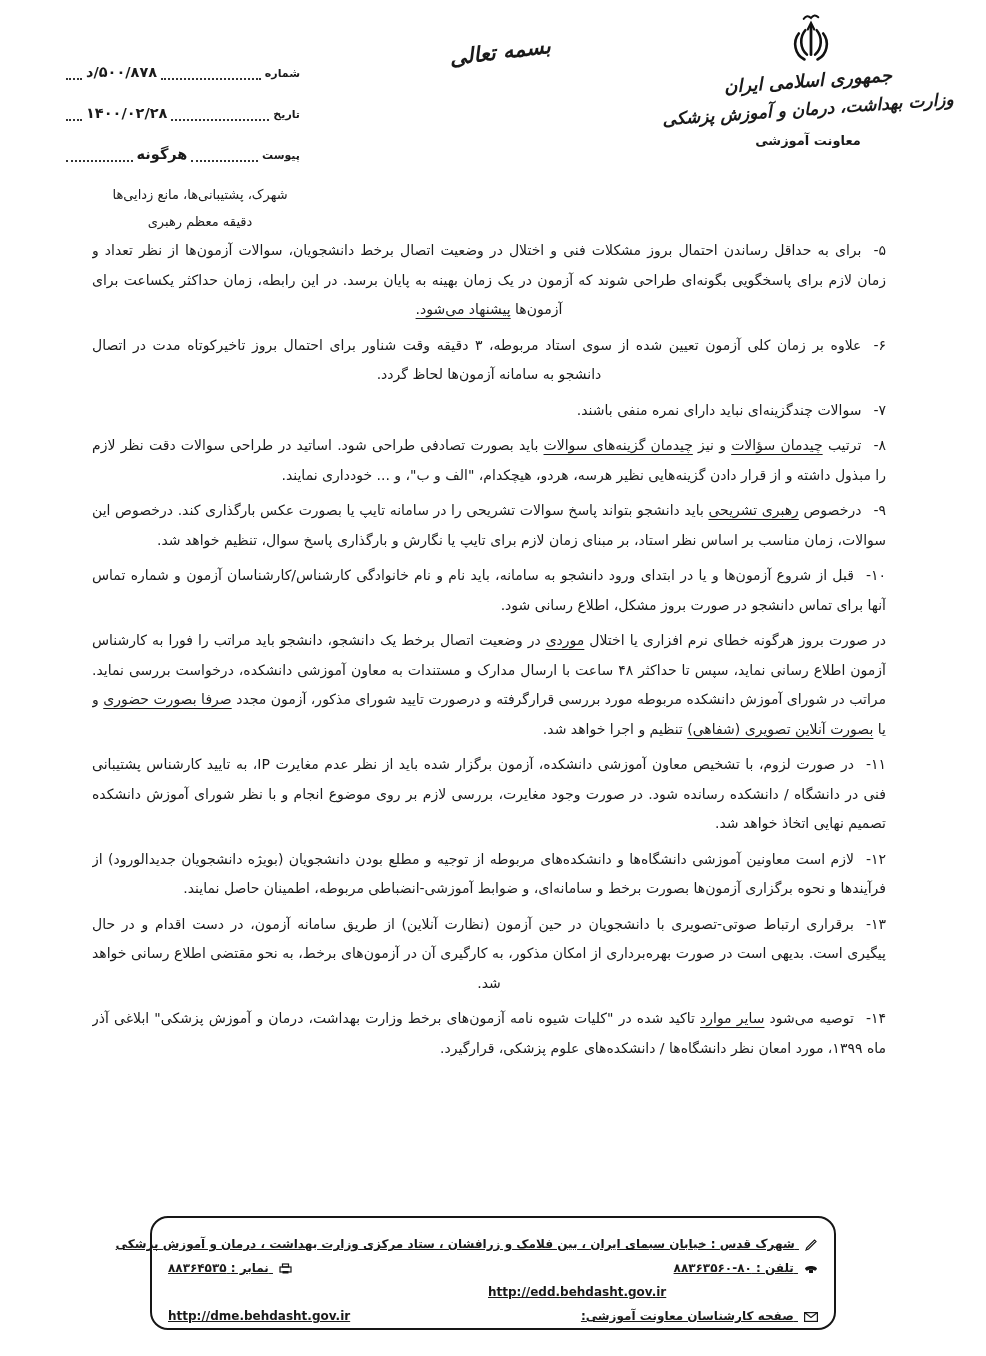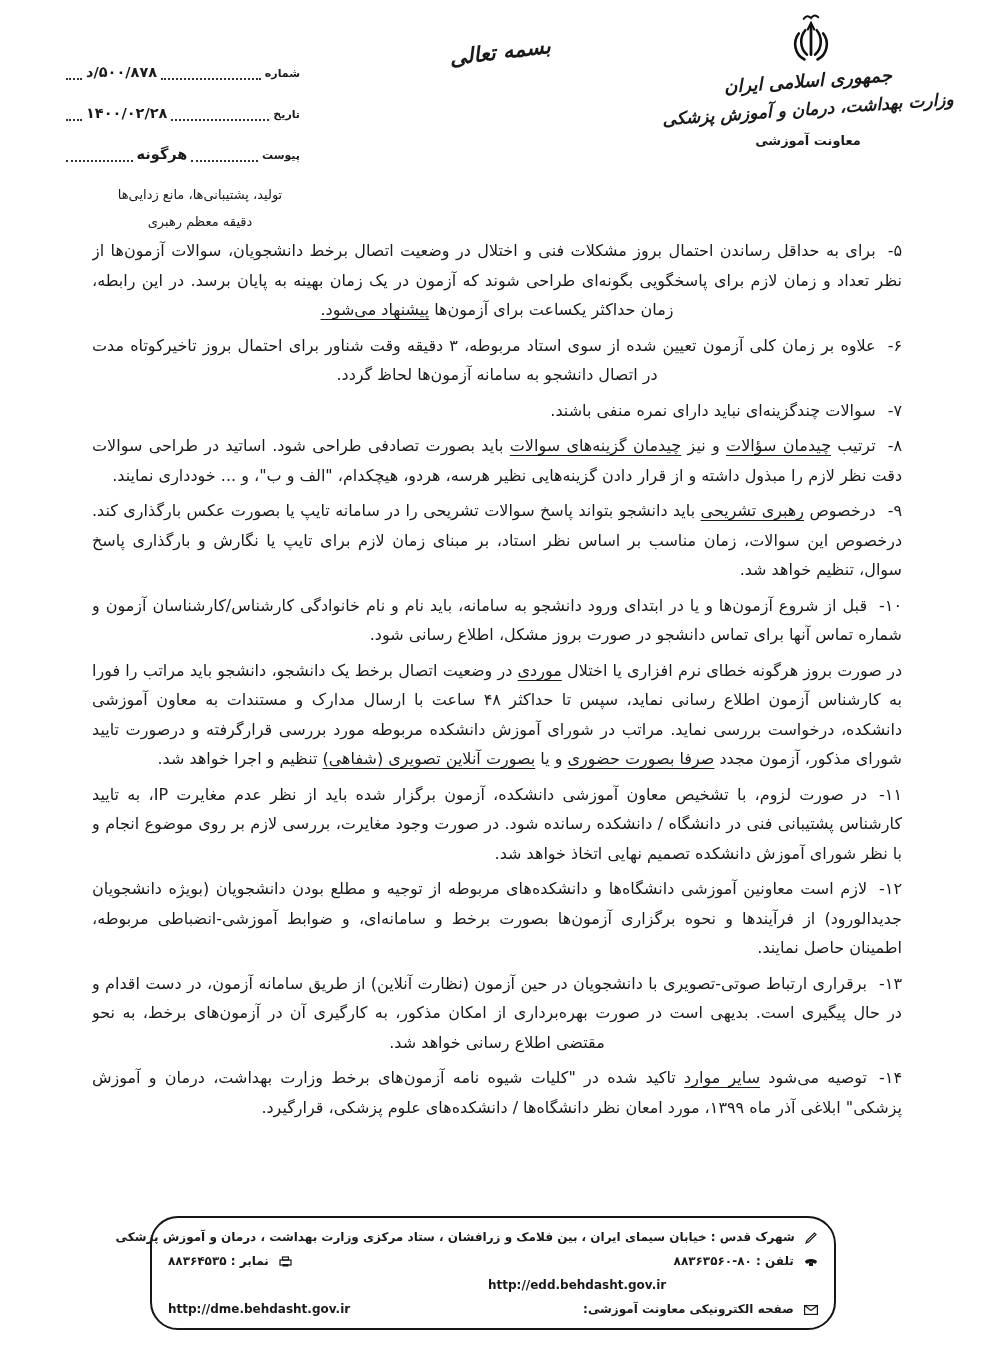--- a/index.html
+++ b/index.html
@@ -21,32 +21,32 @@
   .lh-left{position:absolute;left:62px;top:48px;width:238px;}
   .meta-row{display:flex;align-items:flex-end;margin-bottom:9px;}
   .mlabel{font-weight:700;font-size:11px;white-space:nowrap;}
   .leader{flex:1;border-bottom:2px dotted #333;height:4px;margin:0 4px;min-width:8px;}
   .leader.tail{flex:0 0 16px;}
   .mvalue{font-weight:bold;font-size:14.5px;white-space:nowrap;margin-top:16px;}
   .ltr{direction:ltr;unicode-bidi:bidi-override;}
   .slogan{margin-top:20px;text-align:center;font-size:13px;line-height:2.05;width:200px;}
   
   .body-text{
-    position:absolute;top:236px;right:84px;left:92px;height:978px;overflow:hidden;
-    font-size:16px;line-height:29.5px;text-align:justify;text-align-last:auto;
+    position:absolute;top:236px;right:100px;left:92px;height:978px;overflow:hidden;
+    font-size:14px;line-height:29.5px;text-align:justify;text-align-last:auto;
   }
   .item{margin:0 0 6px 0;}
   .item.center-last{text-align-last:center;}
   .item .num{margin-inline-end:12px;white-space:nowrap;}
   .u{text-decoration:underline;text-underline-offset:4px;text-decoration-thickness:1px;}
   
   .fbox{
     position:absolute;top:1216px;left:150px;width:686px;height:114px;
-    border:2px solid #161616;border-radius:28px;box-sizing:border-box;
-    padding:7px 16px;font-size:12px;font-weight:bold;
+    border:2px solid #161616;border-radius:18px;box-sizing:border-box;
+    padding:14px 16px;font-size:12px;font-weight:bold;text-decoration:underline;
   }
   .frow{display:flex;align-items:center;line-height:24px;height:24px;}
   .frow .fcell-r{flex:1;text-align:right;white-space:nowrap;}
   .frow .fcell-l{flex:0 0 330px;text-align:left;white-space:nowrap;}
   .ficon{display:inline-block;vertical-align:middle;margin-inline-end:6px;}
   .ficon svg{display:block;}
   .url{direction:ltr;unicode-bidi:embed;font-family:"DejaVu Sans",sans-serif;}
 </style>
 </head>
 <body>
@@ -91,21 +91,21 @@
         <span class="mvalue ltr">۱۴۰۰/۰۲/۲۸</span>
         <span class="leader tail"></span>
       </div>
       <div class="meta-row">
         <span class="mlabel">پیوست</span>
         <span class="leader"></span>
         <span class="mvalue">هرگونه</span>
         <span class="leader"></span>
       </div>
       <div class="slogan">
-        <div>تولید، پشتیبانی‌ها، مانع زدایی‌ها</div>
+        <div>شهرک، پشتیبانی‌ها، مانع زدایی‌ها</div>
         <div>دقیقه معظم رهبری</div>
       </div>
     </div>
   </header>
 
   <main class="body-text">
       <p class="item center-last"><span class="num">۵-</span><span>برای به حداقل رساندن احتمال بروز مشکلات فنی و اختلال در وضعیت اتصال برخط دانشجویان، سوالات آزمون‌ها از نظر تعداد و زمان لازم برای پاسخگویی بگونه‌ای طراحی شوند که آزمون در یک زمان بهینه به پایان برسد. در این رابطه، زمان حداکثر یکساعت برای آزمون‌ها </span><span class="u">پیشنهاد می‌شود.</span></p>
       <p class="item center-last"><span class="num">۶-</span><span>علاوه بر زمان کلی آزمون تعیین شده از سوی استاد مربوطه، ۳ دقیقه وقت شناور برای احتمال بروز تاخیرکوتاه مدت در اتصال دانشجو به سامانه آزمون‌ها لحاظ گردد.</span></p>
       <p class="item"><span class="num">۷-</span><span>سوالات چندگزینه‌ای نباید دارای نمره منفی باشند.</span></p>
       <p class="item"><span class="num">۸-</span><span>ترتیب </span><span class="u">چیدمان سؤالات</span><span> و نیز </span><span class="u">چیدمان گزینه‌های سوالات</span><span> باید بصورت تصادفی طراحی شود. اساتید در طراحی سوالات دقت نظر لازم را مبذول داشته و از قرار دادن گزینه‌هایی نظیر هرسه، هردو، هیچکدام، "الف و ب"، و ... خودداری نمایند.</span></p>
@@ -158,20 +158,20 @@
       </span>
     </div>
     <div class="frow">
       <span class="fcell-r">
         <span class="ficon">
           <svg width="14" height="10" viewBox="0 0 14 10">
               <rect x="0.6" y="0.6" width="12.8" height="8.8" fill="none" stroke="#161616" stroke-width="1.2"></rect>
               <path d="M0.6 0.6 L7 5.4 L13.4 0.6" fill="none" stroke="#161616" stroke-width="1.2"></path>
             </svg>
         </span>
-        <span>صفحه الکترونیکی معاونت آموزشی:</span>
+        <span>صفحه کارشناسان معاونت آموزشی:</span>
       </span>
       <span class="fcell-l">
         <span class="url">http://dme.behdasht.gov.ir</span>
       </span>
     </div>
   </footer>
 </div>
 
 </body></html>

